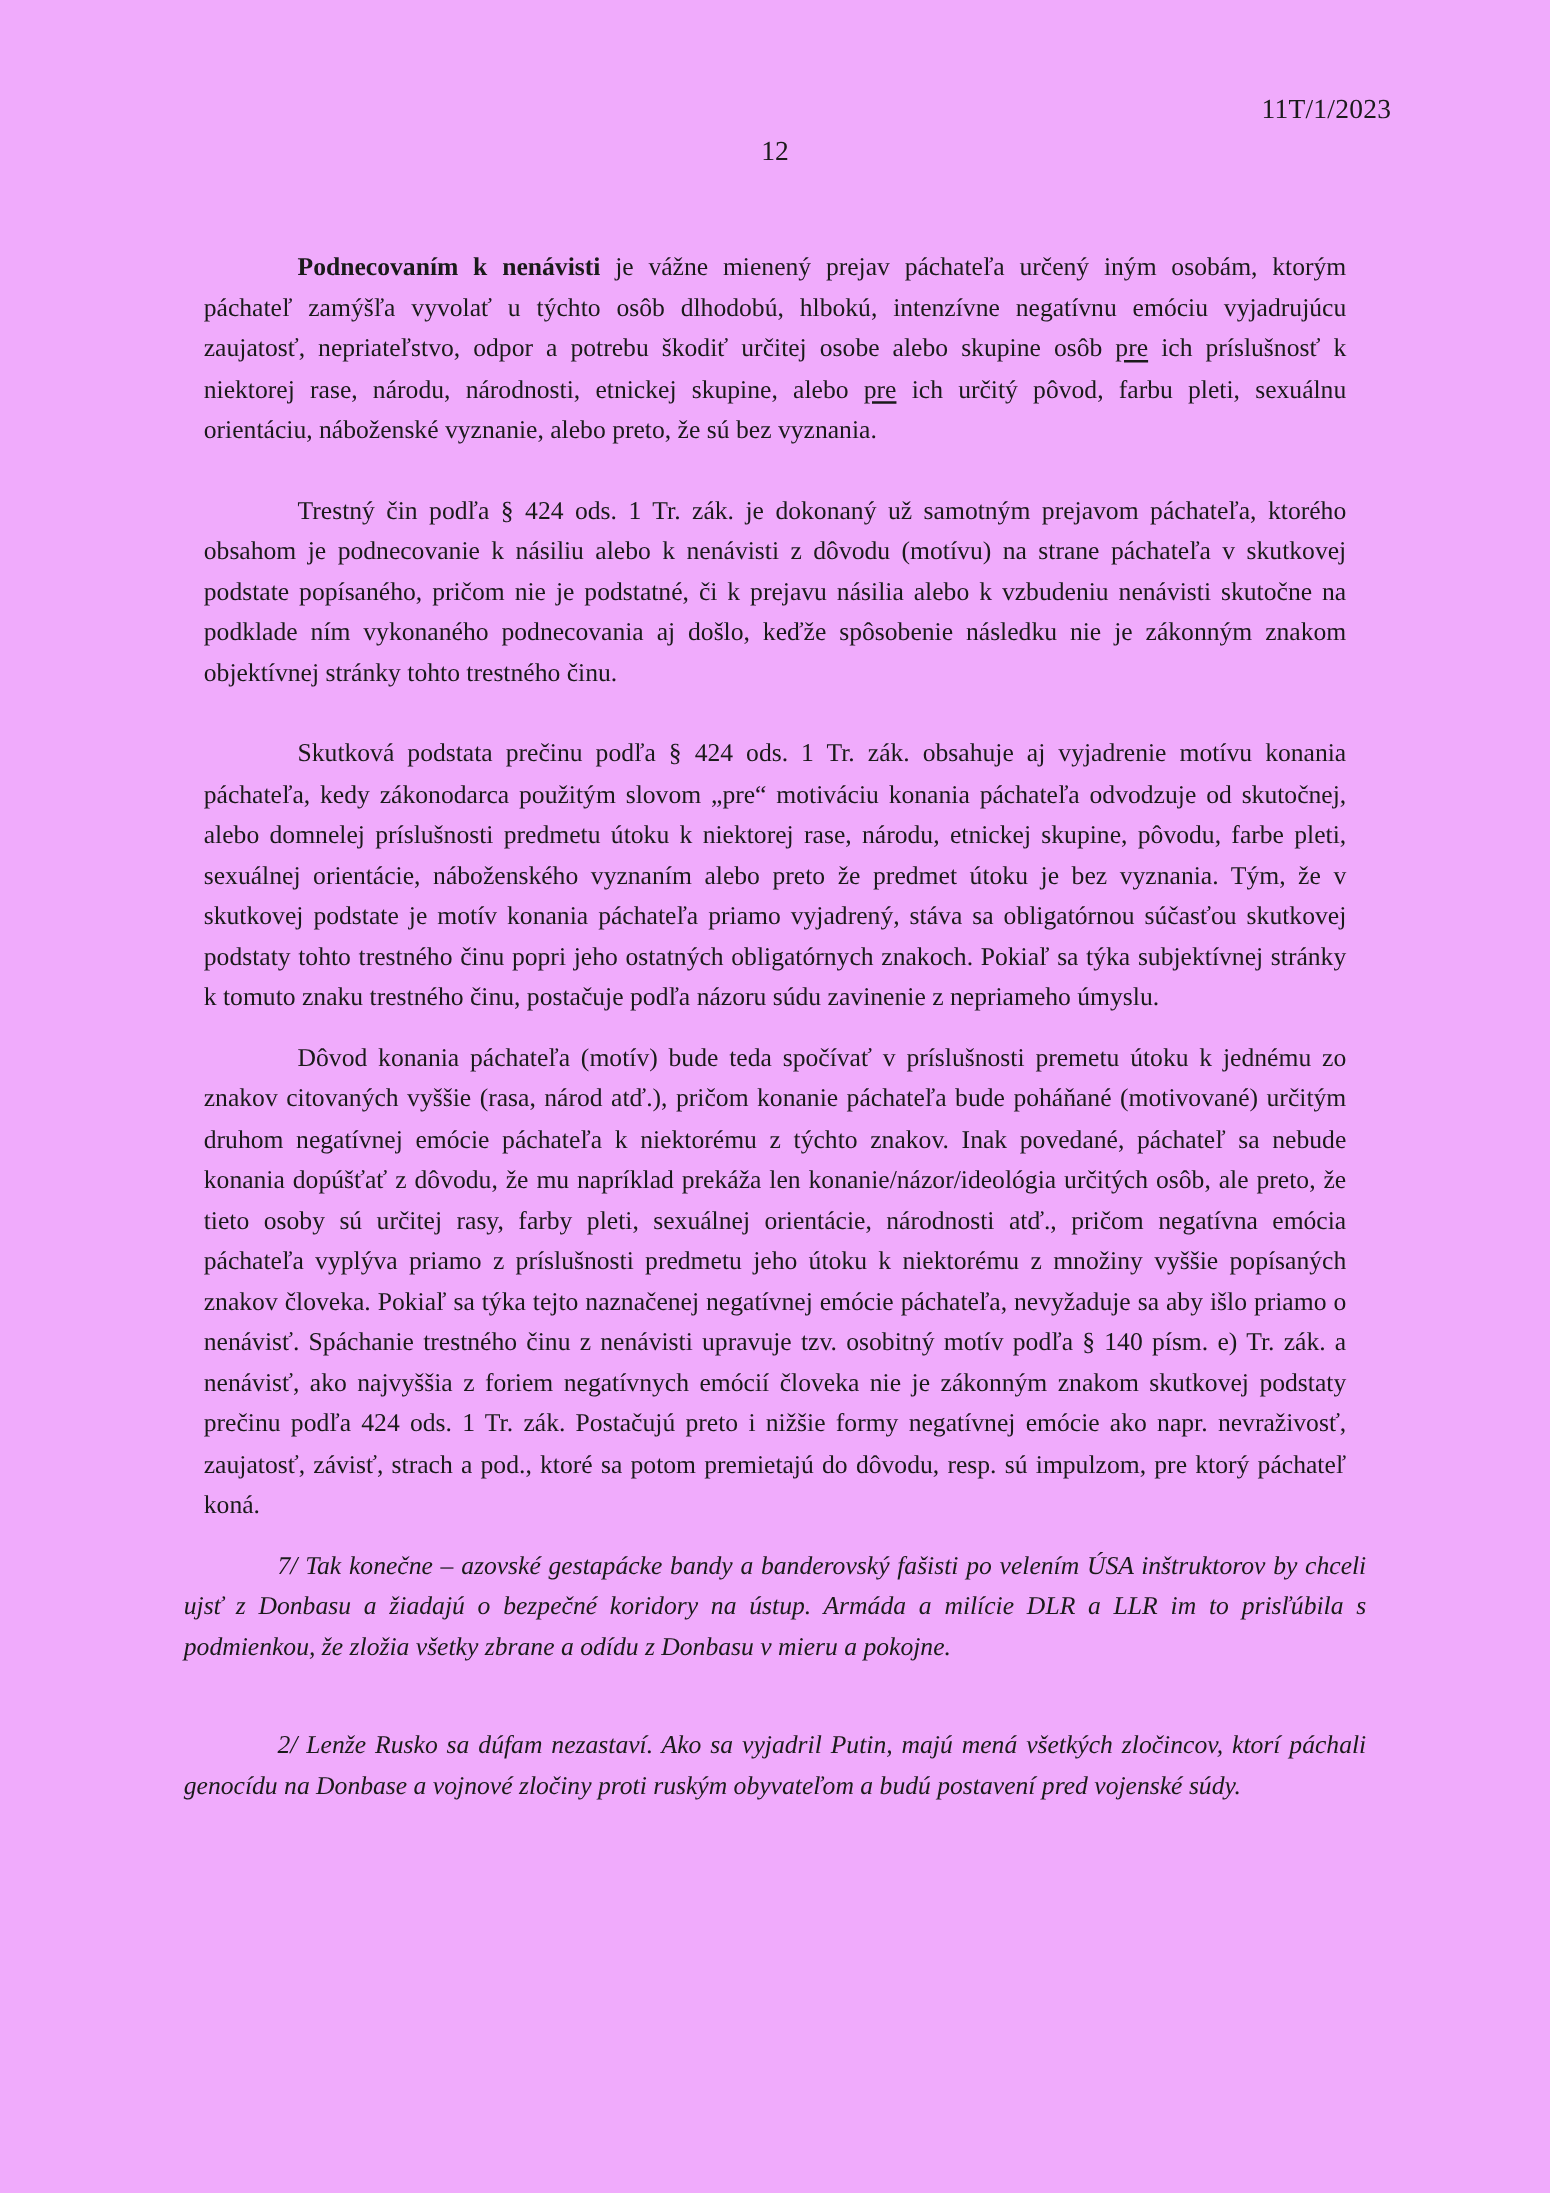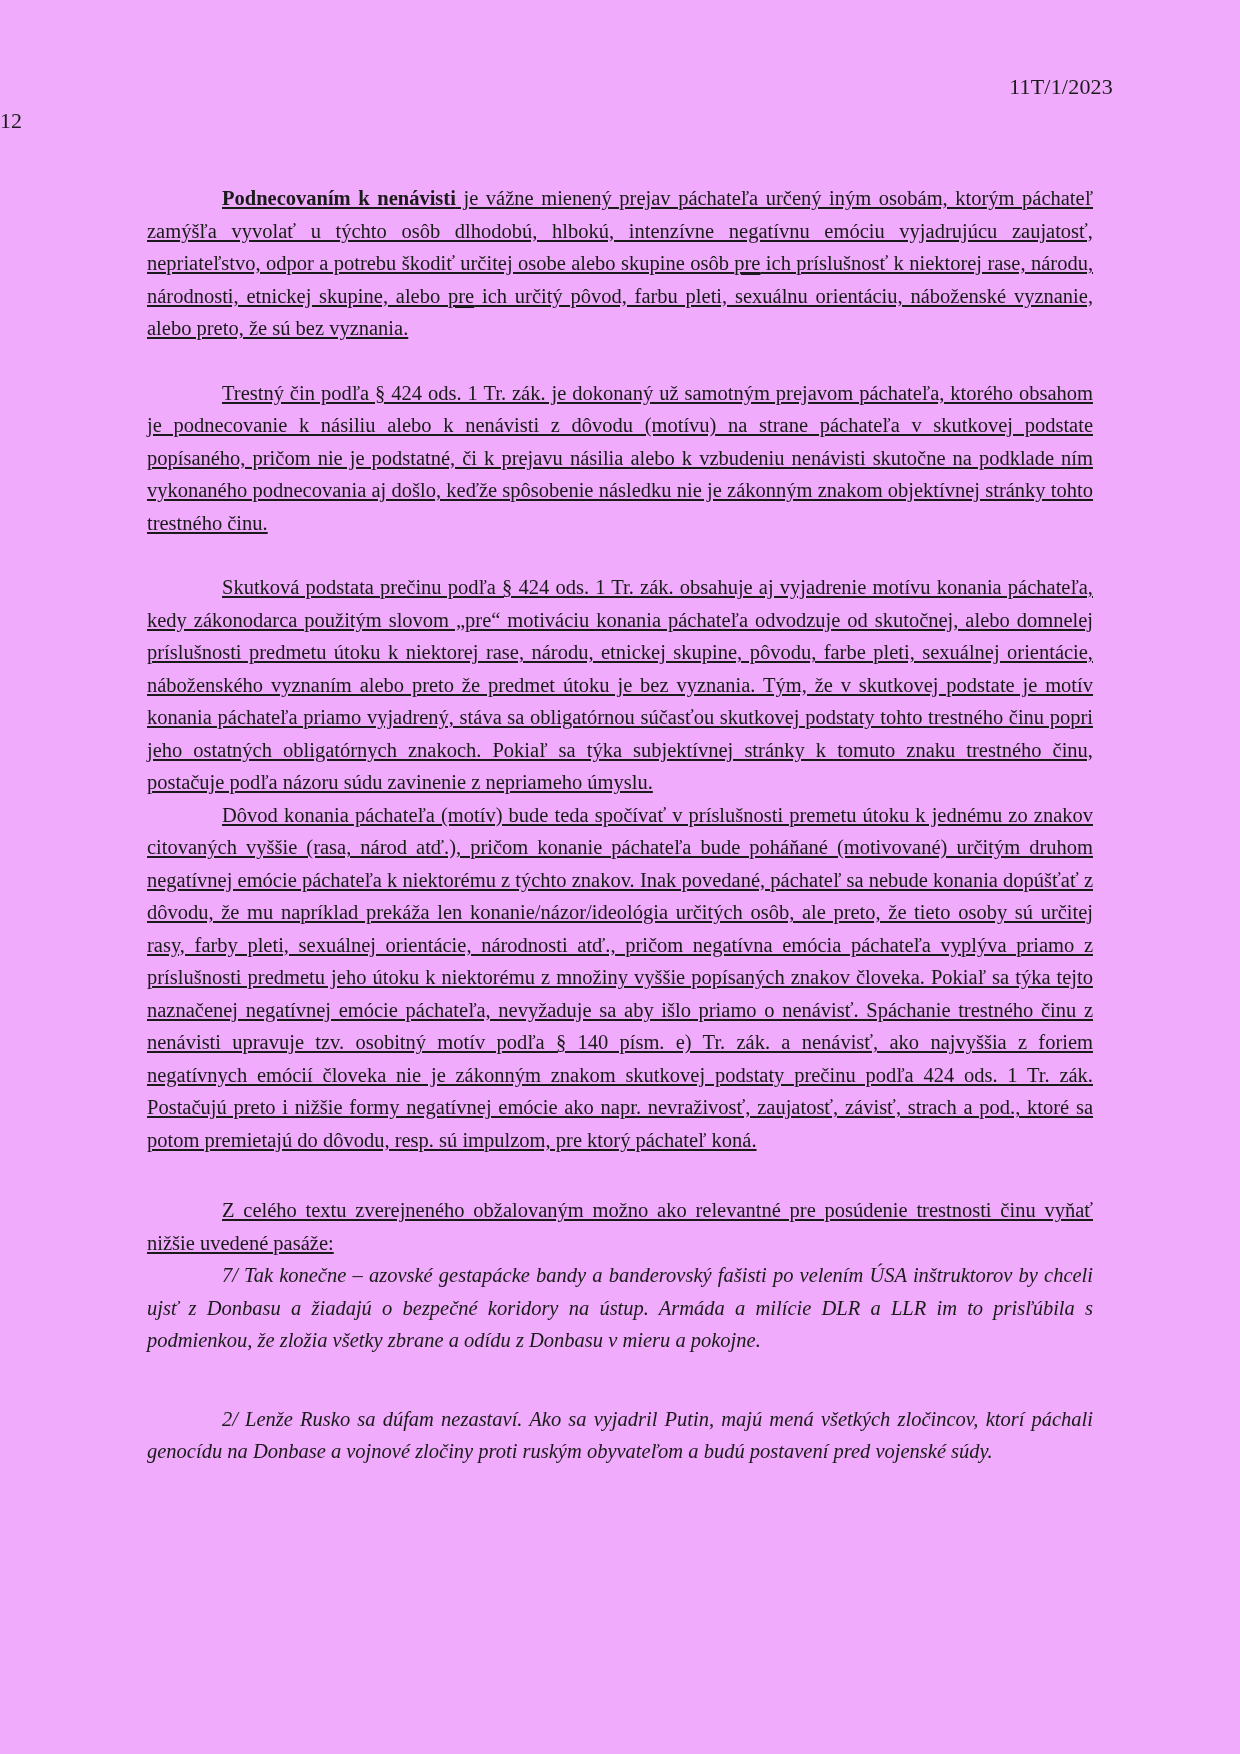--- a/index.html
+++ b/index.html
@@ -1,22 +1,22 @@
 <!DOCTYPE html>
 <html><head>
 <meta charset="utf-8">
 <style>
   html, body { margin: 0; padding: 0; background: #ffffff; }
   body { width: 1240px; height: 1754px; position: relative; overflow: hidden;
          font-family: "Liberation Serif", "DejaVu Serif", serif; color: #1a1a1a; }
   .page { position: absolute; left: 0; top: 0; width: 1240px; height: 1754px; background: #f0abfc; padding-left: 20px; }
   .case-number { position: absolute; right: 147px; top: 74px; font-size: 22px; letter-spacing: 0.2px; }
-  .page-number { position: absolute; left: 0; width: 1240px; top: 108px; text-align: left; font-size: 22px; }
+  .page-number { position: absolute; left: 0; width: 1240px; top: 108px; text-align: center; font-size: 22px; }
   .content { position: absolute; left: 147px; width: 946px; top: 182px; font-size: 20.5px; line-height: 32.5px; text-align: justify; }
-  .para { margin: 0; text-indent: 75px; text-decoration: underline; }
+  .para { margin: 16px; text-indent: 75px; }
   .gap { margin-top: 32px; }
   .gap-lg { margin-top: 38px; }
   .quote { font-style: italic; margin: 0; text-indent: 75px; }
   .quote.gap-q { margin-top: 46px; }
   b { font-weight: bold; }
   u { text-decoration: underline; text-underline-offset: 3px; }
 </style>
 </head>
 <body>
 
@@ -26,19 +26,18 @@
 
   <div class="content">
     <p class="para"><b>Podnecovaním k nenávisti</b><span> je vážne mienený prejav páchateľa určený iným osobám, ktorým páchateľ zamýšľa vyvolať u týchto osôb dlhodobú, hlbokú, intenzívne negatívnu emóciu vyjadrujúcu zaujatosť, nepriateľstvo, odpor a potrebu škodiť určitej osobe alebo skupine osôb </span><u>pre</u><span> ich príslušnosť k niektorej rase, národu, národnosti, etnickej skupine, alebo </span><u>pre</u><span> ich určitý pôvod, farbu pleti, sexuálnu orientáciu, náboženské vyznanie, alebo preto, že sú bez vyznania.</span></p>
 
     <p class="para gap">Trestný čin podľa § 424 ods. 1 Tr. zák. je dokonaný už samotným prejavom páchateľa, ktorého obsahom je podnecovanie k násiliu alebo k nenávisti z dôvodu (motívu) na strane páchateľa v skutkovej podstate popísaného, pričom nie je podstatné, či k prejavu násilia alebo k vzbudeniu nenávisti skutočne na podklade ním vykonaného podnecovania aj došlo, keďže spôsobenie následku nie je zákonným znakom objektívnej stránky tohto trestného činu.</p>
 
     <p class="para gap">Skutková podstata prečinu podľa § 424 ods. 1 Tr. zák. obsahuje aj vyjadrenie motívu konania páchateľa, kedy zákonodarca použitým slovom „pre“ motiváciu konania páchateľa odvodzuje od skutočnej, alebo domnelej príslušnosti predmetu útoku k niektorej rase, národu, etnickej skupine, pôvodu, farbe pleti, sexuálnej orientácie, náboženského vyznaním alebo preto že predmet útoku je bez vyznania. Tým, že v skutkovej podstate je motív konania páchateľa priamo vyjadrený, stáva sa obligatórnou súčasťou skutkovej podstaty tohto trestného činu popri jeho ostatných obligatórnych znakoch. Pokiaľ sa týka subjektívnej stránky k tomuto znaku trestného činu, postačuje podľa názoru súdu zavinenie z nepriameho úmyslu.</p>
 
     <p class="para">Dôvod konania páchateľa (motív) bude teda spočívať v príslušnosti premetu útoku k jednému zo znakov citovaných vyššie (rasa, národ atď.), pričom konanie páchateľa bude poháňané (motivované) určitým druhom negatívnej emócie páchateľa k niektorému z týchto znakov. Inak povedané, páchateľ sa nebude konania dopúšťať z dôvodu, že mu napríklad prekáža len konanie/názor/ideológia určitých osôb, ale preto, že tieto osoby sú určitej rasy, farby pleti, sexuálnej orientácie, národnosti atď., pričom negatívna emócia páchateľa vyplýva priamo z príslušnosti predmetu jeho útoku k niektorému z množiny vyššie popísaných znakov človeka. Pokiaľ sa týka tejto naznačenej negatívnej emócie páchateľa, nevyžaduje sa aby išlo priamo o nenávisť. Spáchanie trestného činu z nenávisti upravuje tzv. osobitný motív podľa § 140 písm. e) Tr. zák. a nenávisť, ako najvyššia z foriem negatívnych emócií človeka nie je zákonným znakom skutkovej podstaty prečinu podľa 424 ods. 1 Tr. zák. Postačujú preto i nižšie formy negatívnej emócie ako napr. nevraživosť, zaujatosť, závisť, strach a pod., ktoré sa potom premietajú do dôvodu, resp. sú impulzom, pre ktorý páchateľ koná.</p>
 
-    <p class="para gap-lg">Z celého textu zverejneného obžalovaným možno ako relevantné pre posúdenie trestnosti činu vyňať nižšie uvedené pasáže:</p>
 
     <p class="quote">7/ Tak konečne – azovské gestapácke bandy a banderovský fašisti po velením ÚSA inštruktorov by chceli ujsť z Donbasu a žiadajú o bezpečné koridory na ústup. Armáda a milície DLR a LLR im to prisľúbila s podmienkou, že zložia všetky zbrane a odídu z Donbasu v mieru a pokojne.</p>
 
     <p class="quote gap-q">2/ Lenže Rusko sa dúfam nezastaví. Ako sa vyjadril Putin, majú mená všetkých zločincov, ktorí páchali genocídu na Donbase a vojnové zločiny proti ruským obyvateľom a budú postavení pred vojenské súdy.</p>
   </div>
 </div>
 
 </body></html>

